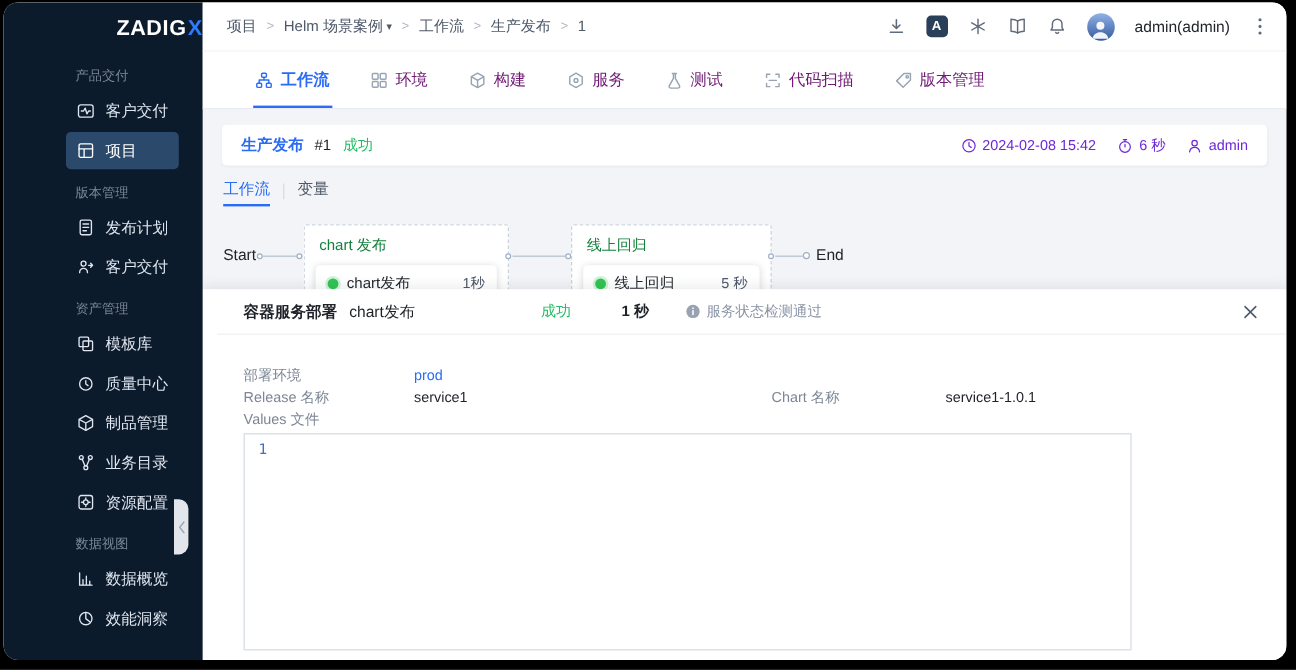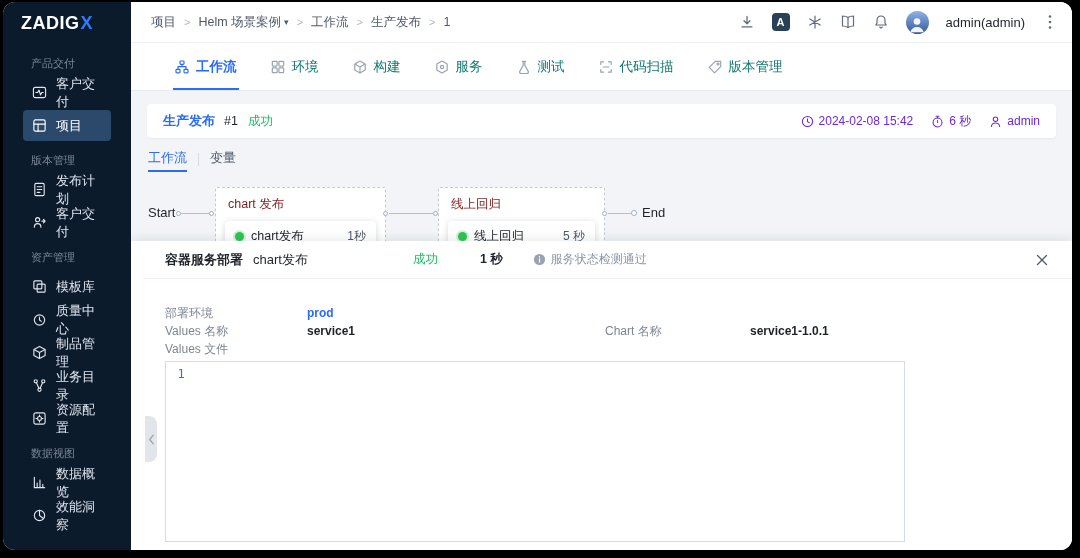--- a/index.html
+++ b/index.html
@@ -2,22 +2,22 @@
 <html><head>
 <meta charset="utf-8">
 <style>
   * { margin:0; padding:0; box-sizing:border-box; }
   html,body { width:1080px; height:558px; background:#000; overflow:hidden;
     font-family:"Liberation Sans","DejaVu Sans",sans-serif; }
   .window { position:absolute; top:2px; left:3px; right:8px; bottom:8px;
     background:#fff; border-radius:12px; overflow:hidden; display:flex; }
 
   
-  .sidebar { width:128px; flex:none; background:#0c1b2c; color:#dfe6ef;
-    display:flex; flex-direction:column; }
+  .sidebar { width:166px; flex:none; background:#0c1b2c; color:#dfe6ef;
+    display:flex; flex-direction:column;align-items:flex-end; }
   .logo { height:42px; display:flex; align-items:center; padding-left:18px;
     font-size:18px; font-weight:800; letter-spacing:.5px; color:#fff; }
   .logo .x { color:#2f7bff; margin-left:1px; }
   .nav { padding:0 20px; }
   .section-title { font-size:11px; color:#7a8699; margin:12px 8px 6px; }
   .nav-item { height:31px; border-radius:4px; display:flex; align-items:center;
     gap:9px; padding:0 9px; font-size:13px; color:#dfe6ef; cursor:pointer; margin-bottom:2px; }
   .nav-item.active { background:#2b4a6b; color:#fff; }
   .nav-item svg { width:15px; height:15px; flex:none; }
   .collapse-handle { position:absolute; left:142px; top:414px; width:12px; height:46px;
@@ -38,21 +38,21 @@
   .lang-badge { width:18px; height:18px; border-radius:4px; background:#2a3f58; color:#fff;
     font-size:11px; font-weight:700; display:flex; align-items:center; justify-content:center; }
   .avatar { width:23px; height:23px; border-radius:50%; overflow:hidden;
     background:linear-gradient(#8fb2e8,#35589c); display:flex; align-items:flex-end; justify-content:center; }
   .avatar svg { width:20px; height:20px; }
   .username { font-size:13px; color:#1f2329; }
 
   .tabbar { height:48px; background:#fff; border-bottom:1px solid #e8ebf1;
     display:flex; align-items:center; padding-left:27px; flex:none; }
   .tab { display:flex; align-items:center; gap:7px; height:100%; padding:0 17px;
-    font-size:13.5px; color:#0f766e; position:relative; cursor:pointer; }
+    font-size:13.5px; color:#701a75; position:relative; cursor:pointer; }
   .tab svg { width:14px; height:14px; color:#98a3b3; }
   .tab.active { color:#2b6cf6; font-weight:600; }
   .tab.active svg { color:#2b6cf6; }
   .tab.active::after { content:""; position:absolute; left:15px; right:15px; bottom:0;
     height:2px; background:#2b6cf6; }
 
   .content { flex:1; position:relative; overflow:hidden; }
   .run-card { position:absolute; left:16px; right:16px; top:13px; height:34px; background:#fff;
     border-radius:4px; display:flex; align-items:center; padding:0 16px;
     box-shadow:0 1px 2px rgba(31,45,61,.05); }
@@ -80,21 +80,21 @@
   .line-3 { left:477px; top:122px; width:23px; }
   .dot { position:absolute; width:5px; height:5px; background:#fff;
     border:1px solid #9fb0c4; border-radius:50%; }
   .dot-1 { left:45px; top:120px; } .dot-2 { left:78px; top:120px; }
   .dot-3 { left:252px; top:120px; } .dot-4 { left:302px; top:120px; }
   .dot-5 { left:471px; top:120px; }
   .end-circle { left:500px; top:119px; width:6px; height:6px; }
   .stage { position:absolute; top:96px; height:92px; background:#fff;
     border:1px dashed #c2cbd8; border-radius:2px; }
   .stage-1 { left:84px; width:171px; } .stage-2 { left:307px; width:167px; }
-  .stage-title { font-size:12.5px; color:#7f1d1d; padding:8px 12px 6px; }
+  .stage-title { font-size:12.5px; color:#15803d; padding:8px 12px 6px; }
   .job-card { margin:2px 9px; background:#fff; border-radius:4px;
     box-shadow:0 1px 6px rgba(31,45,61,.18); height:30px; display:flex; align-items:center;
     padding:0 10px; gap:7px; font-size:12.5px; color:#1f2329; cursor:pointer; }
   .job-dot { width:9px; height:9px; border-radius:50%; background:#30c453; flex:none;
     box-shadow:0 0 0 2px rgba(48,196,83,.22); }
   .job-duration { margin-left:auto; font-size:12px; color:#4e5969; }
 
   
   .drawer { position:absolute; left:0; right:0; top:150px; bottom:0; background:#fff;
     box-shadow:0 -2px 10px rgba(31,45,61,.10); display:flex; flex-direction:column; z-index:10;padding-left:12px; }
@@ -105,21 +105,21 @@
   .drawer-status { margin-left:105px; font-size:12.5px; color:#1dbe62; font-weight:500; }
   .drawer-duration { margin-left:42px; font-size:12.5px; color:#1f2329; font-weight:600; }
   .drawer-info { margin-left:30px; display:flex; align-items:center; gap:5px;
     font-size:12px; color:#8a94a6; }
   .drawer-close { margin-left:auto; cursor:pointer; color:#4e5969; padding:4px 2px; display:flex; }
   .drawer-close svg { width:12px; height:12px; }
   .drawer-body { padding:8px 22px 0; flex:1; display:flex; flex-direction:column; min-height:0; }
   .field-grid { display:grid; grid-template-columns:142px 298px 145px 1fr;
     line-height:18px; font-size:12px;margin-top:17px; }
   .field-label { color:#7c8694; }
-  .field-value { color:#1f2329;font-weight:bold; }
+  .field-value { color:#1f2329; }
   .field-value.link { color:#2b6cf6; cursor:pointer; }
   .editor { margin:3px 0 8px; width:740px; border:1px solid #d5dbe4; background:#fff;
     flex:1; display:flex; font-family:"DejaVu Sans Mono","Liberation Mono",monospace;
     font-size:12px; }
   .editor-gutter { width:30px; text-align:center; padding-top:5px; color:#3e6fd0; flex:none; }
   .editor-area { flex:1; }
 </style>
 </head>
 <body>
 
@@ -427,21 +427,21 @@
                 <path d="M1.5 1.5l9 9M10.5 1.5l-9 9"></path>
               </svg>
           </span>
         </div>
         <div class="drawer-body">
           <div class="field-grid">
             <span class="field-label">部署环境</span>
             <span class="field-value link">prod</span>
             <span></span>
             <span></span>
-            <span class="field-label">Values 名称</span>
+            <span class="field-label">Release 名称</span>
             <span class="field-value">service1</span>
             <span class="field-label">Chart 名称</span>
             <span class="field-value">service1-1.0.1</span>
             <span class="field-label">Values 文件</span>
           </div>
           <div class="editor">
             <div class="editor-gutter">1</div>
             <div class="editor-area"></div>
           </div>
         </div>

